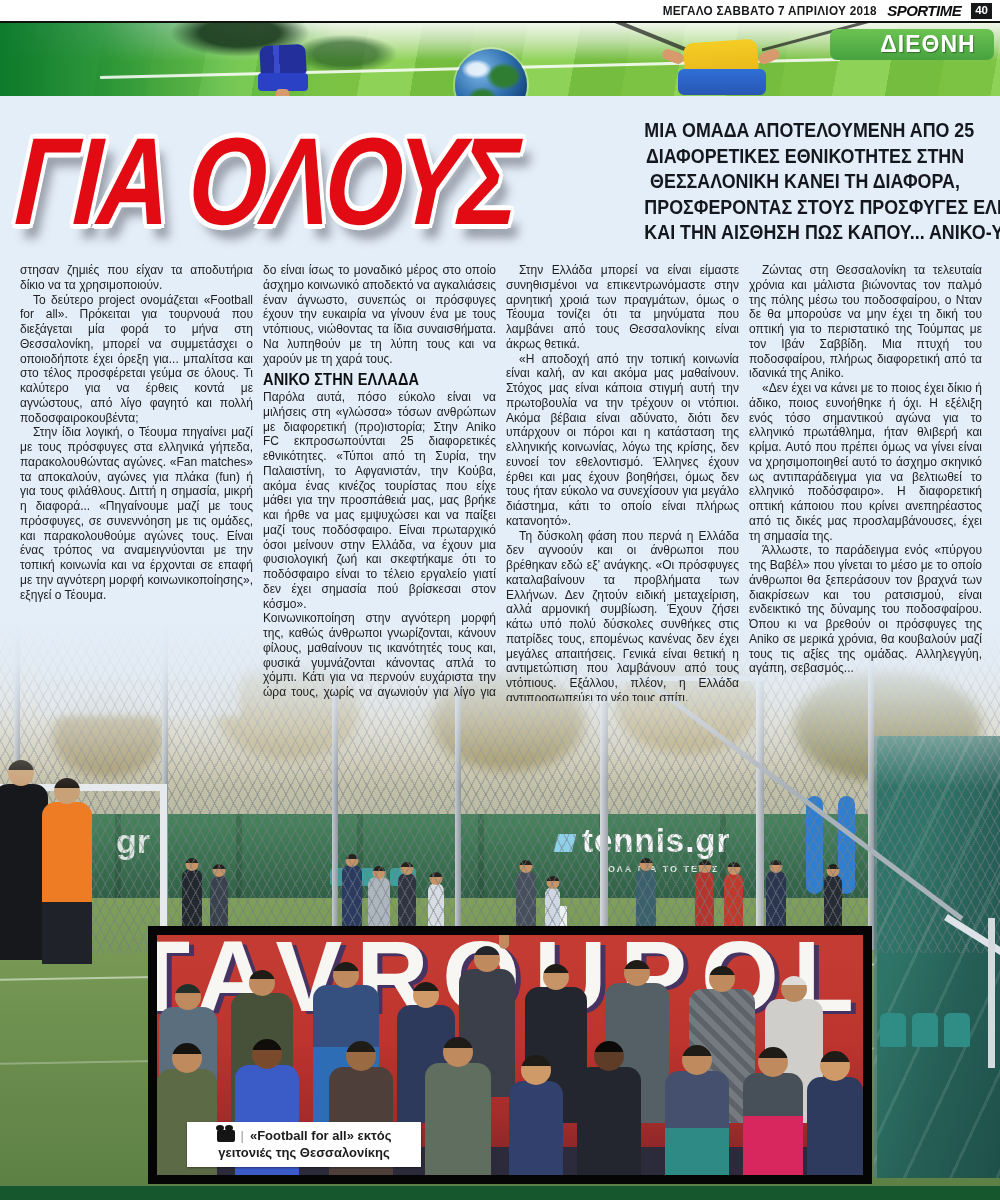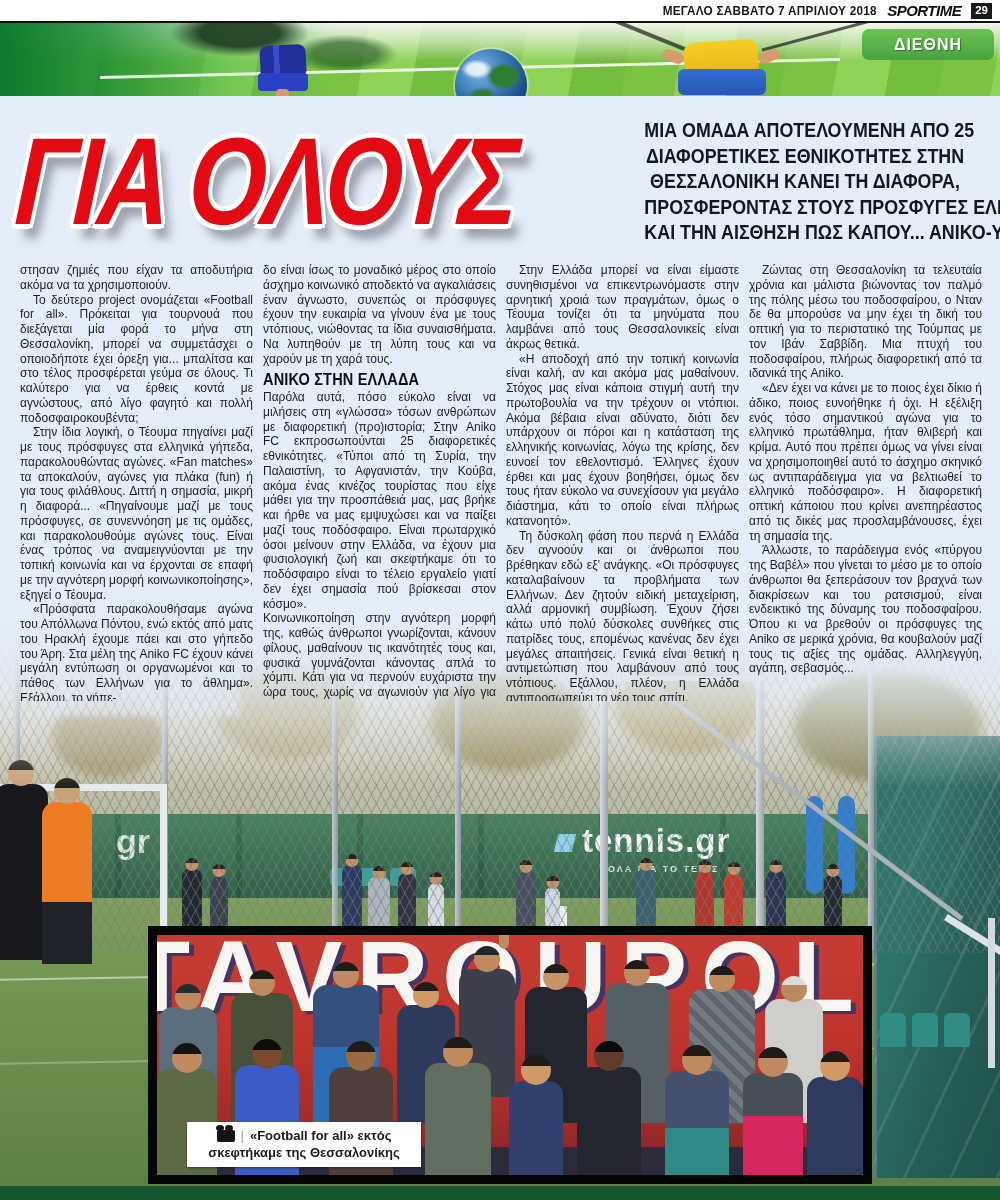--- a/index.html
+++ b/index.html
@@ -47,23 +47,23 @@
   .bn-player-blue .leg{position:absolute;left:24px;top:44px;width:13px;height:14px;background:#d79a6c;border-radius:4px;}
   .bn-player-yellow{position:absolute;left:662px;top:18px;width:120px;height:60px;}
   .bn-player-yellow .shirt{position:absolute;left:22px;top:0;width:74px;height:32px;border-radius:10px 10px 4px 4px;
             background:linear-gradient(180deg,#f5cd24,#e9b81c);transform:rotate(-4deg);}
   .bn-player-yellow .shorts{position:absolute;left:16px;top:28px;width:88px;height:26px;border-radius:6px;
             background:linear-gradient(180deg,#2f6fd6,#2857b4);}
   .bn-player-yellow .arm{position:absolute;left:0;top:10px;width:22px;height:11px;background:#d79a6c;border-radius:6px;transform:rotate(20deg);}
   .bn-player-yellow .arm.r{left:96px;transform:rotate(-24deg);}
   .bn-label{position:absolute;right:6px;top:6px;width:132px;height:31px;border-radius:7px;
             background:linear-gradient(180deg,#6cc353 0,#47a23f 100%);
-            color:#fff;font-size:16px;font-weight:bold;letter-spacing:1px;
+            color:#fff;font-size:23px;font-weight:bold;letter-spacing:1px;
             display:flex;align-items:center;justify-content:center;
-            text-shadow:1px 1px 1px rgba(0,0,0,.35);}
+            text-shadow:1px 1px 1px rgba(0,0,0,.35);padding-left:32px;}
 
   
   .artbg{position:absolute;top:96px;left:0;right:0;bottom:0;background:#e4eef8;}
 
   
   .headline{position:absolute;left:20px;top:110px;width:600px;margin:0;
             font-size:100px;font-weight:bold;font-style:italic;letter-spacing:-3px;
             color:#e30b13;white-space:nowrap;
             transform:scaleY(1.24) skewX(-4deg);transform-origin:left top;
             text-shadow:-3px -3px 0 #fff,3px -3px 0 #fff,-3px 3px 0 #fff,3px 3px 0 #fff,
@@ -213,21 +213,21 @@
   .botrule{position:absolute;left:0;right:0;bottom:0;height:14px;background:#17572e;z-index:7;}
 </style>
 </head>
 <body>
 
 <div class="page">
 
   <div class="masthead">
     <span class="mh-date">ΜΕΓΑΛΟ ΣΑΒΒΑΤΟ 7 ΑΠΡΙΛΙΟΥ 2018</span>
     <span class="mh-logo">SPORTIME</span>
-    <span class="mh-page">29</span>
+    <span class="mh-page">40</span>
   </div>
 
   <div class="banner">
     <div class="bn-left"></div>
     <div class="bn-splash"></div>
     <div class="bn-line"></div>
     <div class="bn-scrib1"></div>
     <div class="bn-scrib2"></div>
     <div class="bn-player-blue">
       <div class="jersey"></div>
@@ -301,33 +301,32 @@
   <h1 class="headline">ΓΙΑ ΟΛΟΥΣ</h1>
   <div class="subhead">
     <div class="sh-line">ΜΙΑ ΟΜΑΔΑ ΑΠΟΤΕΛΟΥΜΕΝΗ ΑΠΟ 25</div>
     <div class="sh-line">ΔΙΑΦΟΡΕΤΙΚΕΣ ΕΘΝΙΚΟΤΗΤΕΣ ΣΤΗΝ</div>
     <div class="sh-line">ΘΕΣΣΑΛΟΝΙΚΗ ΚΑΝΕΙ ΤΗ ΔΙΑΦΟΡΑ,</div>
     <div class="sh-line">ΠΡΟΣΦΕΡΟΝΤΑΣ ΣΤΟΥΣ ΠΡΟΣΦΥΓΕΣ ΕΛΠΙΔΑ</div>
     <div class="sh-line">ΚΑΙ ΤΗΝ ΑΙΣΘΗΣΗ ΠΩΣ ΚΑΠΟΥ... ΑΝΙΚΟ-ΥΝ</div>
   </div>
 
   <div class="col c1">
-    <p>στησαν ζημιές που είχαν τα αποδυτήρια ακόμα να τα χρησιμοποιούν.</p>
+    <p>στησαν ζημιές που είχαν τα αποδυτήρια δίκιο να τα χρησιμοποιούν.</p>
     <p class="ind">Το δεύτερο project ονομάζεται «Football for all». Πρόκειται για τουρνουά που διεξάγεται μία φορά το μήνα στη Θεσσαλονίκη, μπορεί να συμμετάσχει ο οποιοδήποτε έχει όρεξη για... μπαλίτσα και στο τέλος προσφέρεται γεύμα σε όλους. Τι καλύτερο για να έρθεις κοντά με αγνώστους, από λίγο φαγητό και πολλή ποδοσφαιροκουβέντα;</p>
     <p class="ind">Στην ίδια λογική, ο Τέουμα πηγαίνει μαζί με τους πρόσφυγες στα ελληνικά γήπεδα, παρακολουθώντας αγώνες. «Fan matches» τα αποκαλούν, αγώνες για πλάκα (fun) ή για τους φιλάθλους. Διττή η σημασία, μικρή η διαφορά... «Πηγαίνουμε μαζί με τους πρόσφυγες, σε συνεννόηση με τις ομάδες, και παρακολουθούμε αγώνες τους. Είναι ένας τρόπος να αναμειγνύονται με την τοπική κοινωνία και να έρχονται σε επαφή με την αγνότερη μορφή κοινωνικοποίησης», εξηγεί ο Τέουμα.</p>
-    <p class="ind">«Πρόσφατα παρακολουθήσαμε αγώνα του Απόλλωνα Πόντου, ενώ εκτός από ματς του Ηρακλή έχουμε πάει και στο γήπεδο του Άρη. Στα μέλη της Aniko FC έχουν κάνει μεγάλη εντύπωση οι οργανωμένοι και το πάθος των Ελλήνων για το άθλημα». Εξάλλου, το γήπε-</p>
   </div>
   <div class="col c2">
     <p>δο είναι ίσως το μοναδικό μέρος στο οποίο άσχημο κοινωνικό αποδεκτό να αγκαλιάσεις έναν άγνωστο, συνεπώς οι πρόσφυγες έχουν την ευκαιρία να γίνουν ένα με τους ντόπιους, νιώθοντας τα ίδια συναισθήματα. Να λυπηθούν με τη λύπη τους και να χαρούν με τη χαρά τους.</p>
     <div class="sec-head">ΑΝΙΚΟ ΣΤΗΝ ΕΛΛΑΔΑ</div>
     <p>Παρόλα αυτά, πόσο εύκολο είναι να μιλήσεις στη «γλώσσα» τόσων ανθρώπων με διαφορετική (προ)ιστορία; Στην Aniko FC εκπροσωπούνται 25 διαφορετικές εθνικότητες. «Τύποι από τη Συρία, την Παλαιστίνη, το Αφγανιστάν, την Κούβα, ακόμα ένας κινέζος τουρίστας που είχε μάθει για την προσπάθειά μας, μας βρήκε και ήρθε να μας εμψυχώσει και να παίξει μαζί τους ποδόσφαιρο. Είναι πρωταρχικό όσοι μείνουν στην Ελλάδα, να έχουν μια φυσιολογική ζωή και σκεφτήκαμε ότι το ποδόσφαιρο είναι το τέλειο εργαλείο γιατί δεν έχει σημασία πού βρίσκεσαι στον κόσμο».</p>
     <p>Κοινωνικοποίηση στην αγνότερη μορφή της, καθώς άνθρωποι γνωρίζονται, κάνουν φίλους, μαθαίνουν τις ικανότητές τους και, φυσικά γυμνάζονται κάνοντας απλά το χόμπι. Κάτι για να περνούν ευχάριστα την ώρα τους, χωρίς να αγωνιούν για λίγο για το μέλλον τους.</p>
   </div>
   <div class="col c3">
-    <p class="ind">Στην Ελλάδα μπορεί να είναι είμαστε συνηθισμένοι να επικεντρωνόμαστε στην αρνητική χροιά των πραγμάτων, όμως ο Τέουμα τονίζει ότι τα μηνύματα που λαμβάνει από τους Θεσσαλονικείς είναι άκρως θετικά.</p>
+    <p class="ind">Στην Ελλάδα μπορεί να είναι είμαστε συνηθισμένοι να επικεντρωνόμαστε στην αρνητική χροιά των πραγμάτων, όμως ο Τέουμα τονίζει ότι τα μηνύματα που λαμβάνει από τους Θεσσαλονίκης είναι άκρως θετικά.</p>
     <p class="ind">«Η αποδοχή από την τοπική κοινωνία είναι καλή, αν και ακόμα μας μαθαίνουν. Στόχος μας είναι κάποια στιγμή αυτή την πρωτοβουλία να την τρέχουν οι ντόπιοι. Ακόμα βέβαια είναι αδύνατο, διότι δεν υπάρχουν οι πόροι και η κατάσταση της ελληνικής κοινωνίας, λόγω της κρίσης, δεν ευνοεί τον εθελοντισμό. Έλληνες έχουν έρθει και μας έχουν βοηθήσει, όμως δεν τους ήταν εύκολο να συνεχίσουν για μεγάλο διάστημα, κάτι το οποίο είναι πλήρως κατανοητό».</p>
     <p class="ind">Τη δύσκολη φάση που περνά η Ελλάδα δεν αγνοούν και οι άνθρωποι που βρέθηκαν εδώ εξ’ ανάγκης. «Οι πρόσφυγες καταλαβαίνουν τα προβλήματα των Ελλήνων. Δεν ζητούν ειδική μεταχείριση, αλλά αρμονική συμβίωση. Έχουν ζήσει κάτω υπό πολύ δύσκολες συνθήκες στις πατρίδες τους, επομένως κανένας δεν έχει μεγάλες απαιτήσεις. Γενικά είναι θετική η αντιμετώπιση που λαμβάνουν από τους ντόπιους. Εξάλλου, πλέον, η Ελλάδα αντιπροσωπεύει το νέο τους σπίτι,</p>
   </div>
   <div class="col c4">
     <p class="ind">Ζώντας στη Θεσσαλονίκη τα τελευταία χρόνια και μάλιστα βιώνοντας τον παλμό της πόλης μέσω του ποδοσφαίρου, ο Νταν δε θα μπορούσε να μην έχει τη δική του οπτική για το περιστατικό της Τούμπας με τον Ιβάν Σαββίδη. Μια πτυχή του ποδοσφαίρου, πλήρως διαφορετική από τα ιδανικά της Aniko.</p>
     <p class="ind">«Δεν έχει να κάνει με το ποιος έχει δίκιο ή άδικο, ποιος ευνοήθηκε ή όχι. Η εξέλιξη ενός τόσο σημαντικού αγώνα για το ελληνικό πρωτάθλημα, ήταν θλιβερή και κρίμα. Αυτό που πρέπει όμως να γίνει είναι να χρησιμοποιηθεί αυτό το άσχημο σκηνικό ως αντιπαράδειγμα για να βελτιωθεί το ελληνικό ποδόσφαιρο». Η διαφορετική οπτική κάποιου που κρίνει ανεπηρέαστος από τις δικές μας προσλαμβάνουσες, έχει τη σημασία της.</p>
     <p class="ind">Άλλωστε, το παράδειγμα ενός «πύργου της Βαβέλ» που γίνεται το μέσο με το οποίο άνθρωποι θα ξεπεράσουν τον βραχνά των διακρίσεων και του ρατσισμού, είναι ενδεικτικό της δύναμης του ποδοσφαίρου. Όπου κι να βρεθούν οι πρόσφυγες της Aniko σε μερικά χρόνια, θα κουβαλούν μαζί τους τις αξίες της ομάδας. Αλληλεγγύη, αγάπη, σεβασμός...</p>
   </div>
 
   <div class="inset">
@@ -351,18 +350,18 @@
     <div class="fr f6"></div>
     <div class="fr f7"></div>
     <div class="fr f8"></div>
     <div class="fr f9"></div>
     <div class="caption">
       <div class="cap-line cap-row">
         <span class="cam"></span>
         <span class="cap-sep">|</span>
         <span>«Football for all» εκτός</span>
       </div>
-      <div class="cap-line">σκεφτήκαμε της Θεσσαλονίκης</div>
+      <div class="cap-line">γειτονιές της Θεσσαλονίκης</div>
     </div>
   </div>
 
   <div class="botrule"></div>
 </div>
 
 </body></html>

